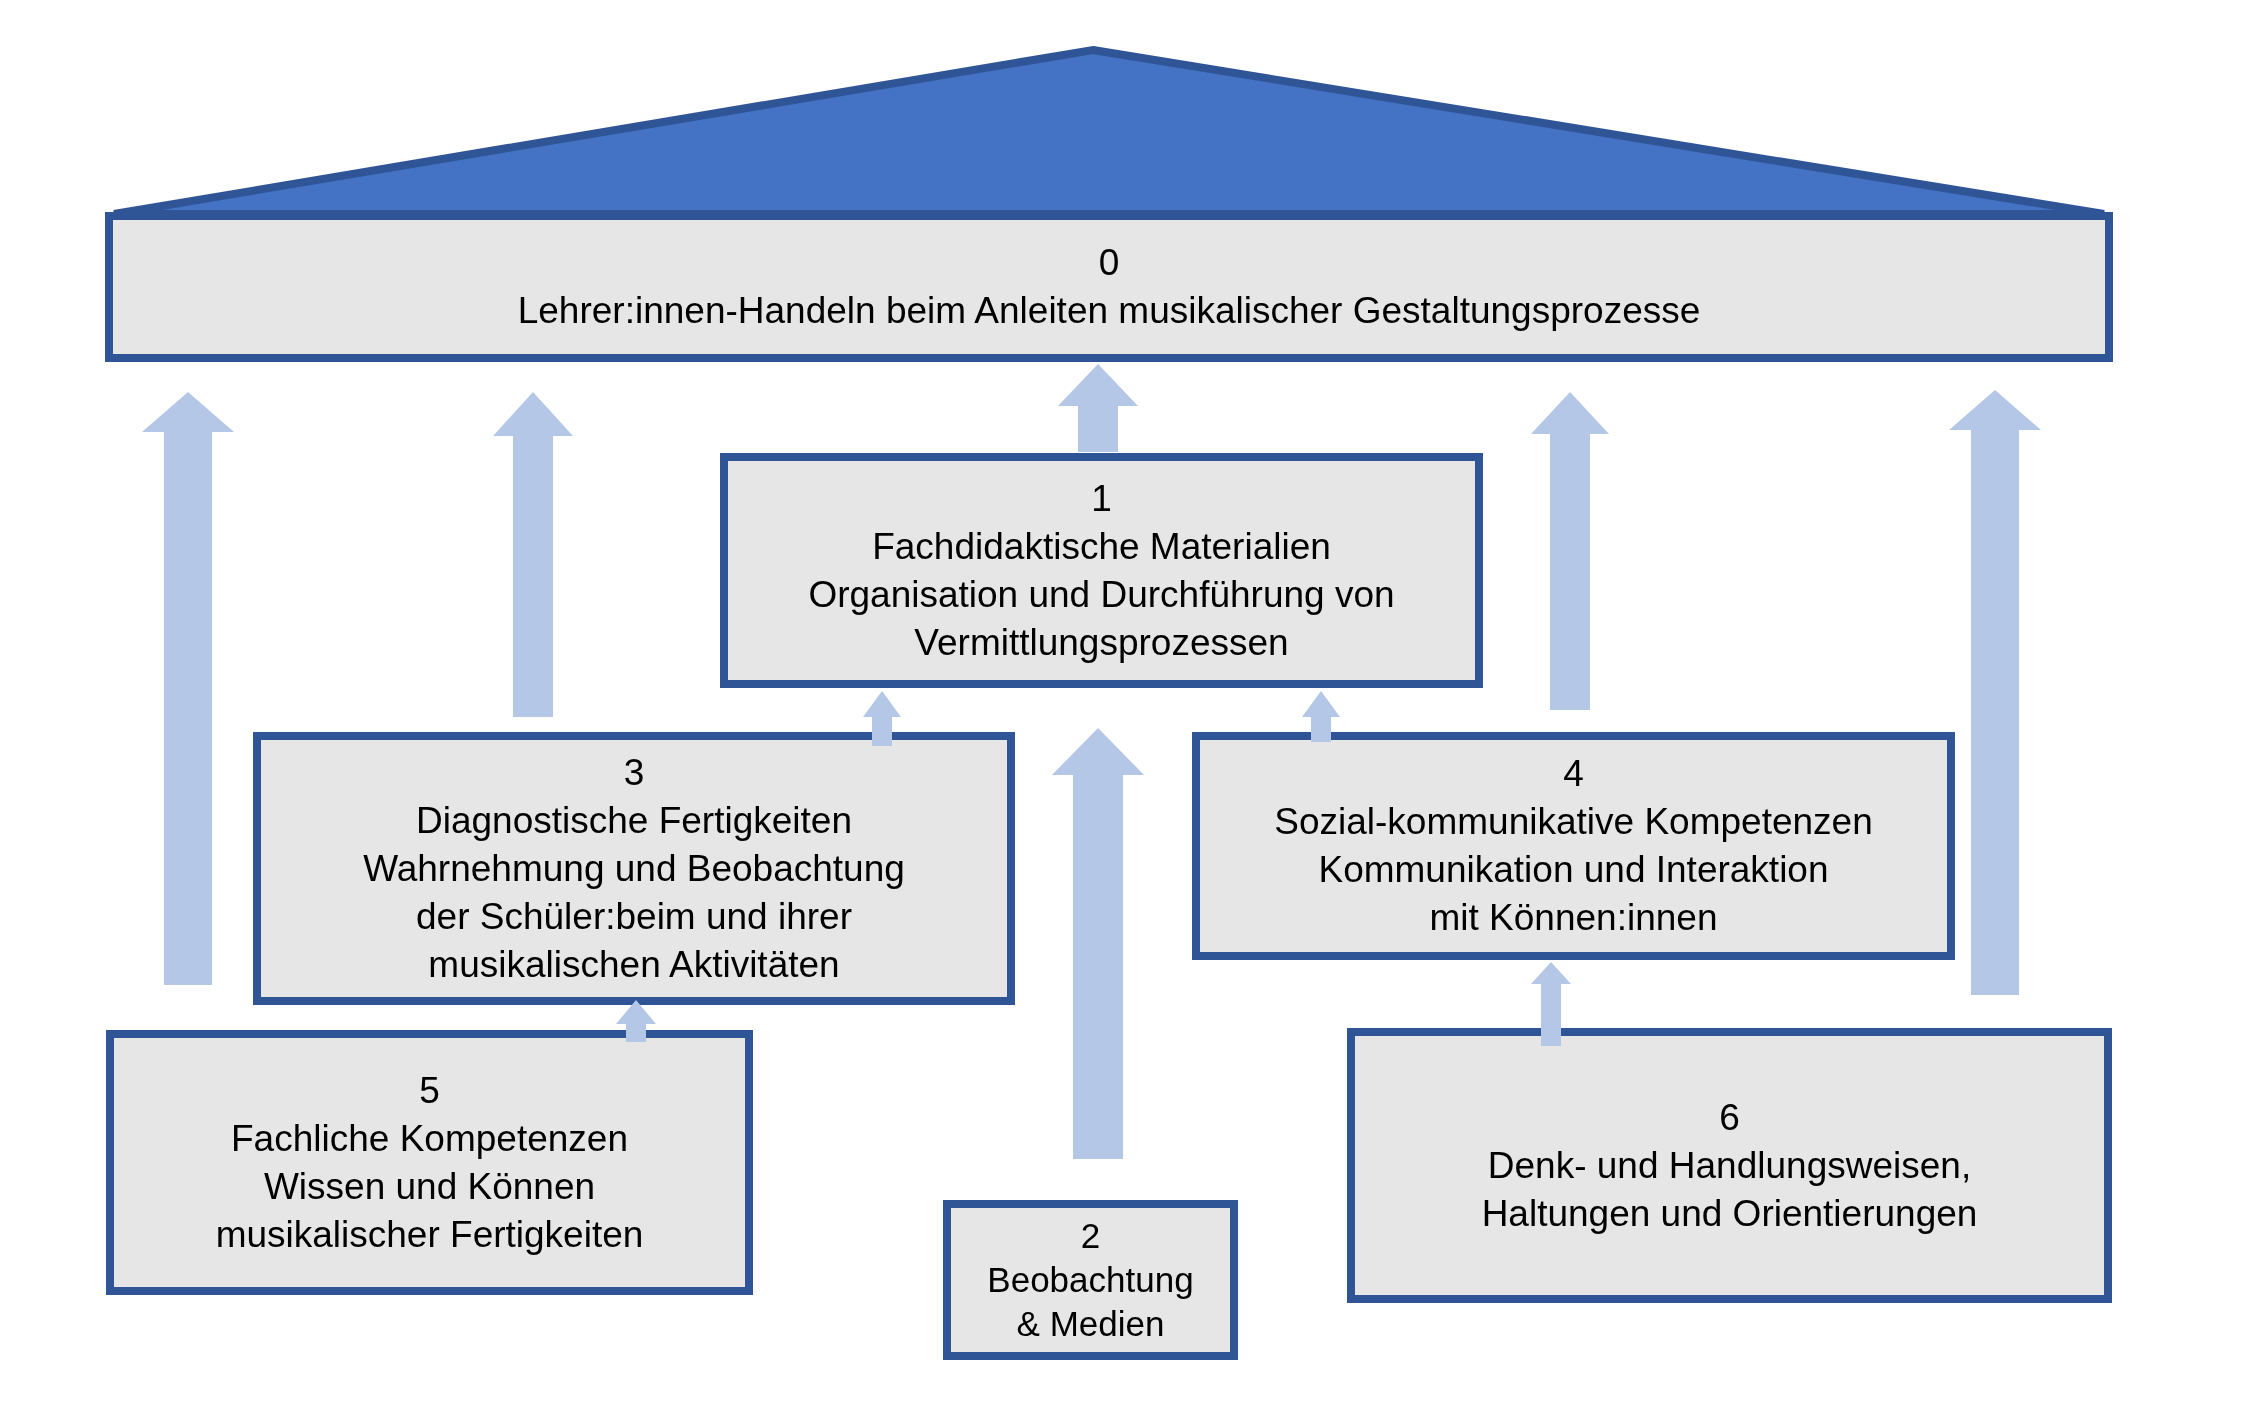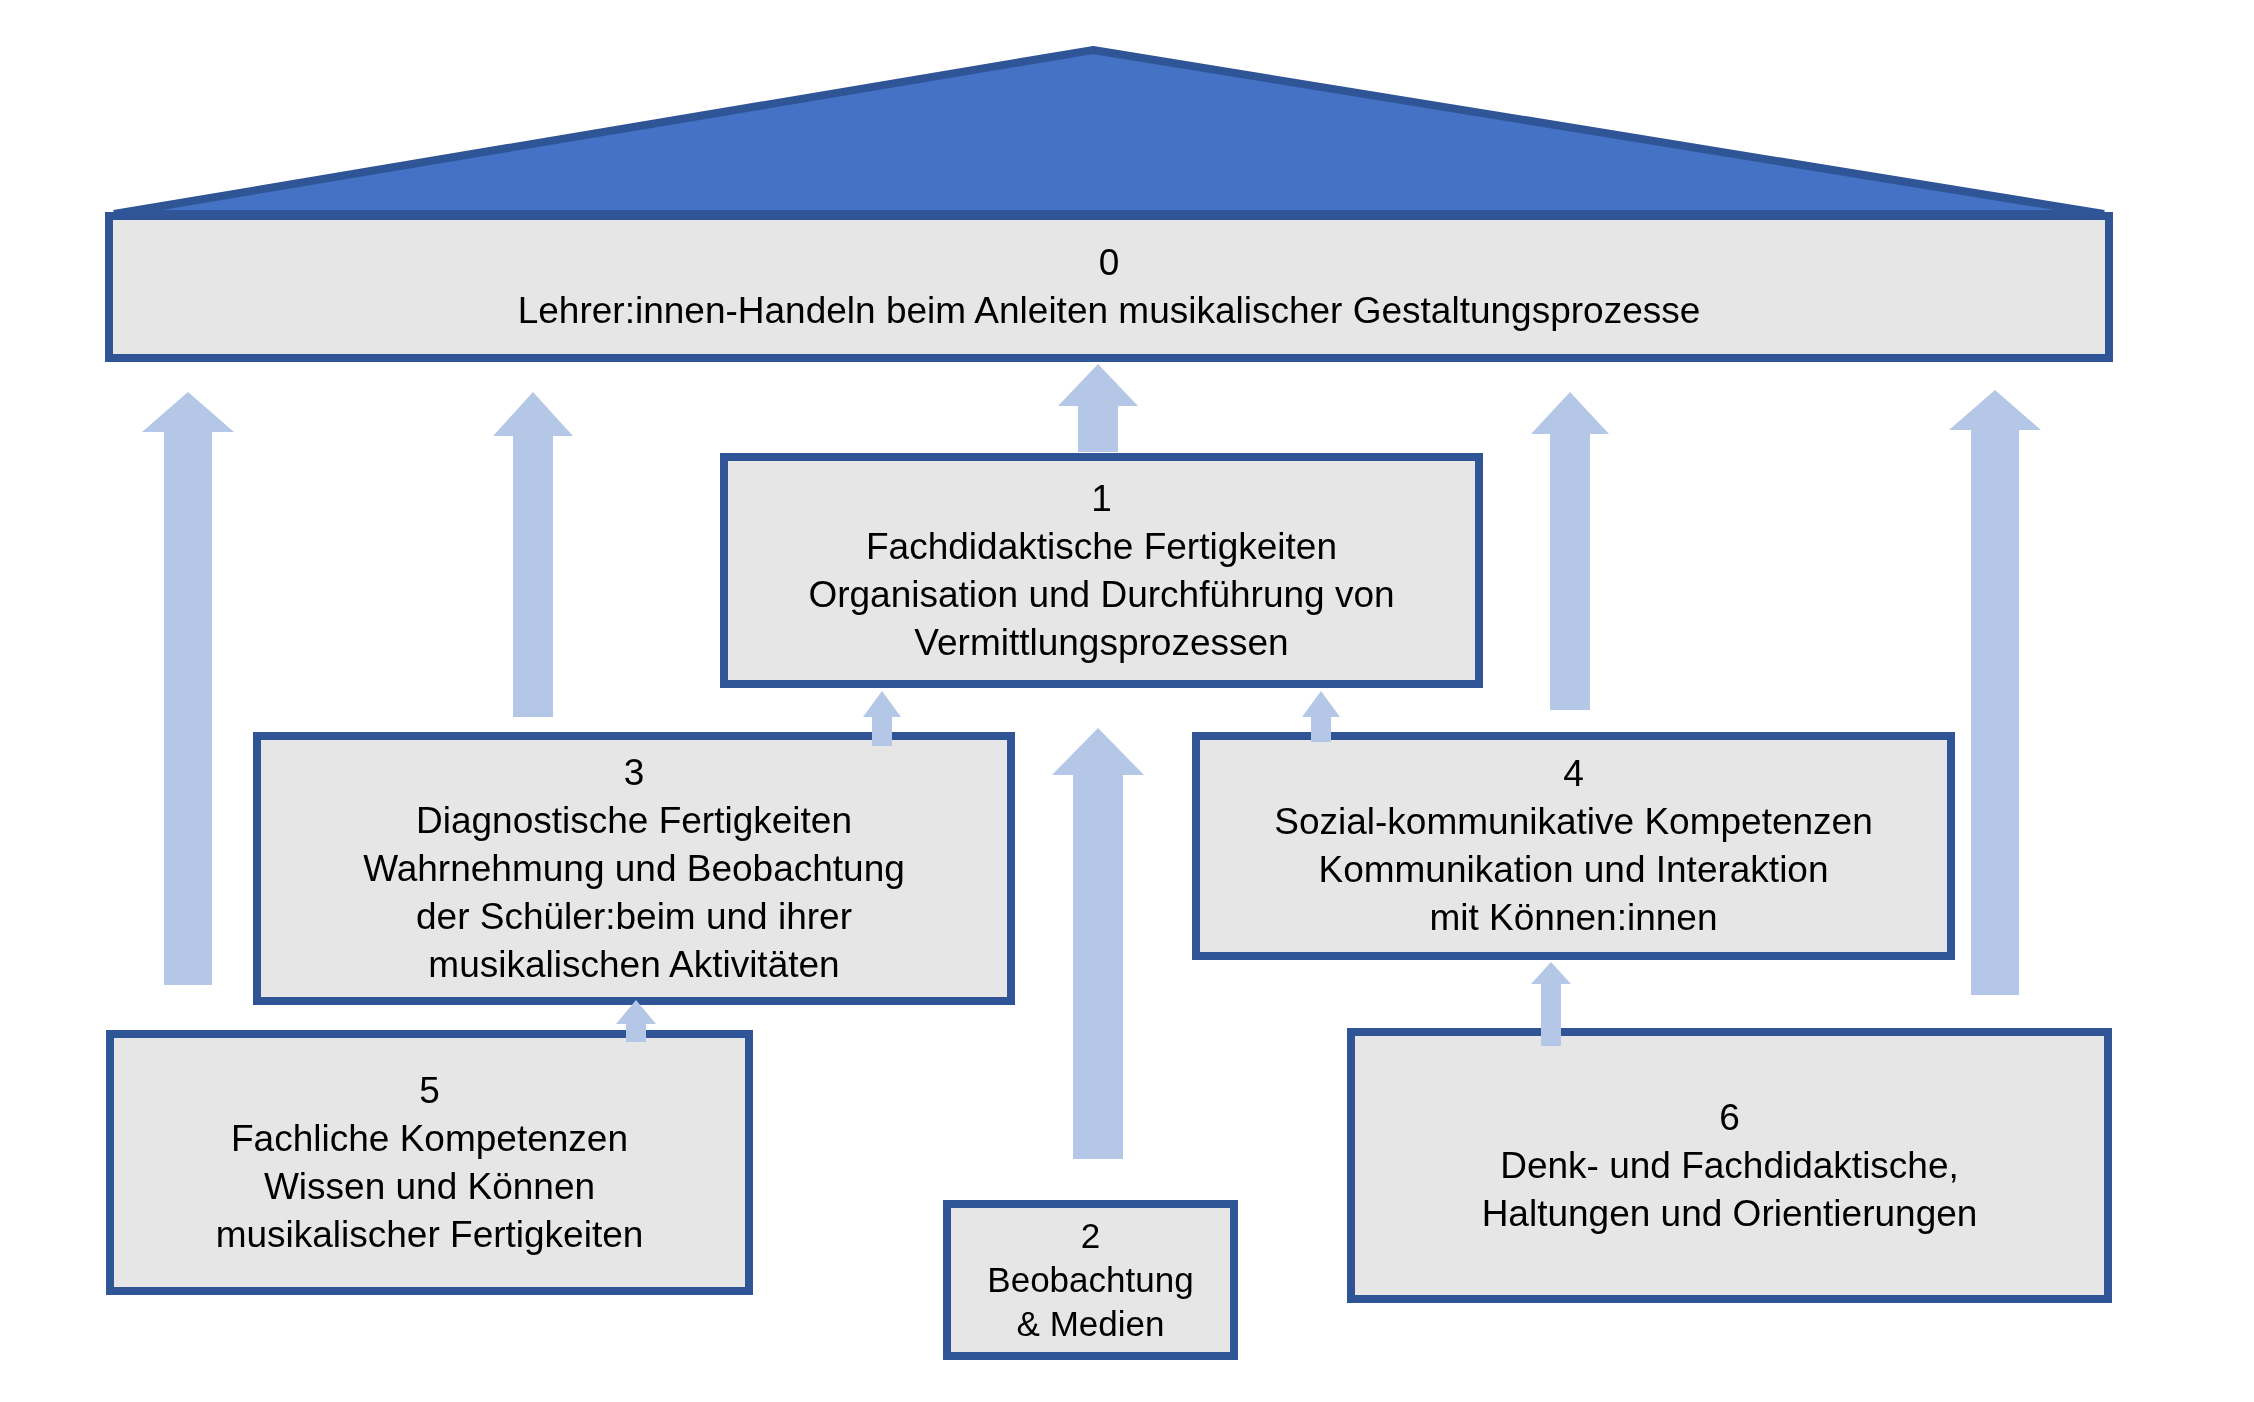--- a/index.html
+++ b/index.html
@@ -49,21 +49,21 @@
     <polygon class="roof" points="1093,50 2104,214 114,214"></polygon>
   </svg>
 
   <div class="box" id="box0">
     <div class="num">0</div>
     <div class="line">Lehrer:innen-Handeln beim Anleiten musikalischer Gestaltungsprozesse</div>
   </div>
 
   <div class="box" id="box1">
     <div class="num">1</div>
-    <div class="line">Fachdidaktische Fertigkeiten</div>
+    <div class="line">Fachdidaktische Materialien</div>
     <div class="line">Organisation und Durchführung von</div>
     <div class="line">Vermittlungsprozessen</div>
   </div>
 
   <div class="box" id="box3">
     <div class="num">3</div>
     <div class="line">Diagnostische Fertigkeiten</div>
     <div class="line">Wahrnehmung und Beobachtung</div>
     <div class="line">der Schüler:beim und ihrer</div>
     <div class="line">musikalischen Aktivitäten</div>
@@ -78,21 +78,21 @@
 
   <div class="box" id="box5">
     <div class="num">5</div>
     <div class="line">Fachliche Kompetenzen</div>
     <div class="line">Wissen und Können</div>
     <div class="line">musikalischer Fertigkeiten</div>
   </div>
 
   <div class="box" id="box6">
     <div class="num">6</div>
-    <div class="line">Denk- und Fachdidaktische,</div>
+    <div class="line">Denk- und Handlungsweisen,</div>
     <div class="line">Haltungen und Orientierungen</div>
   </div>
 
   <div class="box" id="box2">
     <div class="num">2</div>
     <div class="line">Beobachtung</div>
     <div class="line">&amp; Medien</div>
   </div>
 
   <svg id="arrow-layer" class="layer" viewBox="0 0 2254 1402">

